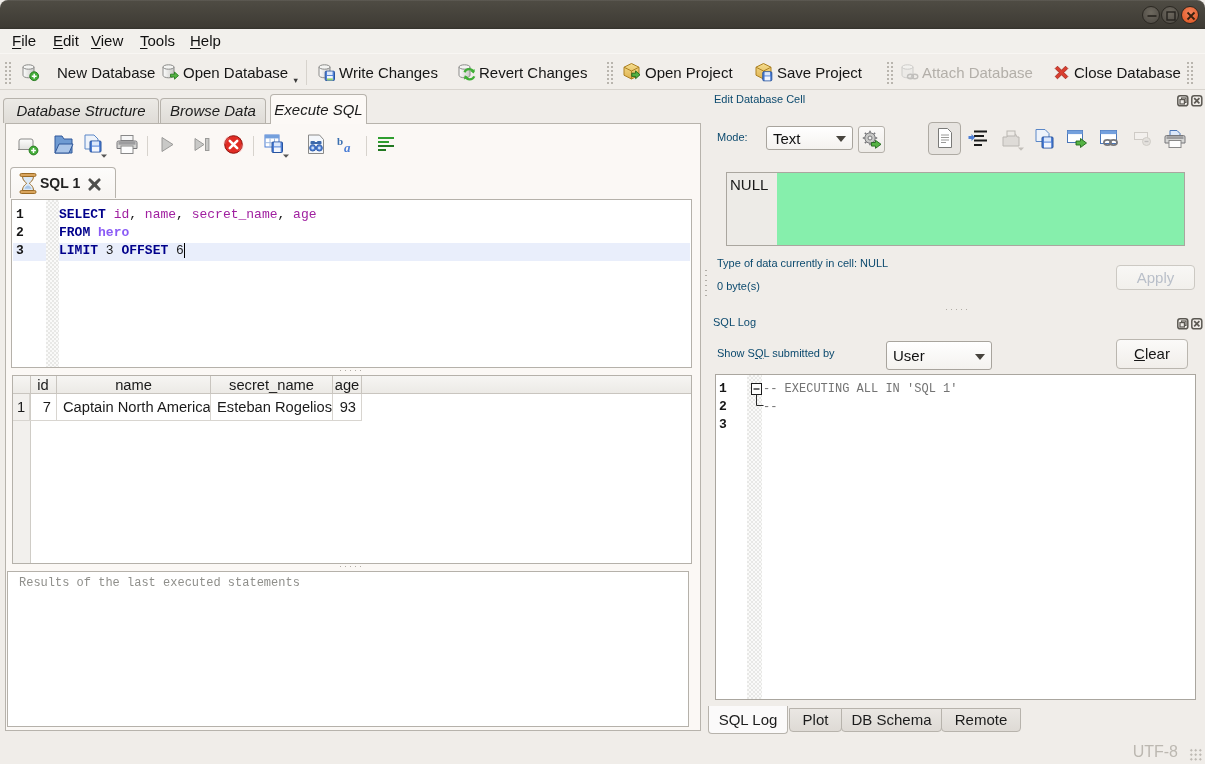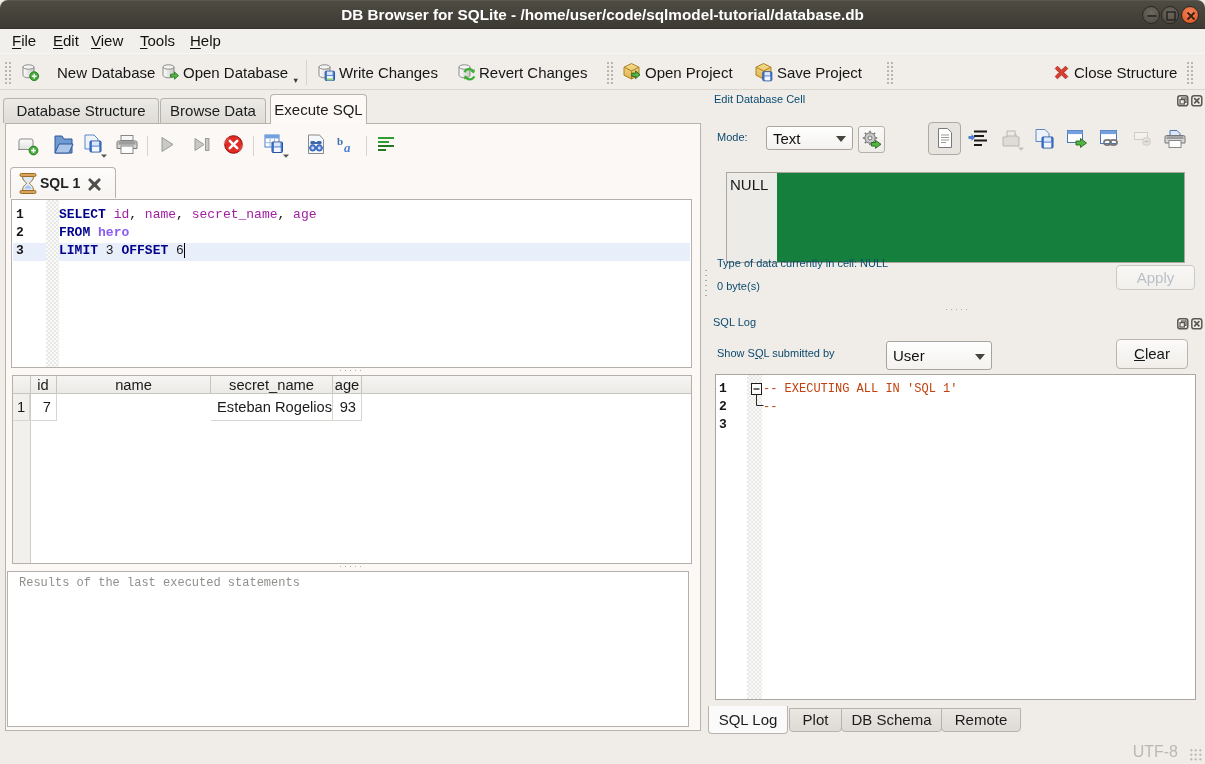--- a/index.html
+++ b/index.html
@@ -25,21 +25,21 @@
   font-size:15px; color:#161616; }
 .tbitem.dis { color:#b3afa9; }
 .tbgrip { position:absolute; top:7px; width:7px; height:23px;
   background-image:radial-gradient(circle, #b9b5ae 1px, transparent 1.1px);
   background-size:4px 4px; }
 .tbsep { position:absolute; top:6px; width:1px; height:25px; background:#d7d3cd; }
 .tbcaret { position:absolute; font-size:7.5px; color:#3a3a3a; }
 
 .mtab { position:absolute; height:25px; top:98px; background:linear-gradient(#eceae6,#dfdcd7);
   border:1px solid #b7b3ac; border-bottom:none; border-radius:4px 4px 0 0;
-  font-size:15px; color:#1c1c1c; text-align:center; line-height:24px; }
+  font-size:15px; color:#1c1c1c; text-align:center; line-height:24px;font-style:italic; }
 .mtab.active { background:#fcf9f6; top:94px; height:30px; z-index:5; line-height:29px; }
 
 #pane { position:absolute; left:5px; top:123px; width:696px; height:608px;
   background:#fbf8f5; border:1px solid #b7b3ac; }
 
 .sicon { position:absolute; }
 
 #sqltab { position:absolute; left:10px; top:167px; width:106px; height:31px;
   background:linear-gradient(#fdfcfb,#f7f4f1); border:1px solid #b7b3ac; border-bottom:none;
   border-radius:4px 4px 0 0; }
@@ -77,33 +77,33 @@
 #vsplit { position:absolute; left:704px; top:268px; width:4px; height:28px;
   background-image:radial-gradient(circle,#b1ada6 0.9px,transparent 1px); background-size:4px 5px; }
 
 .docktitle { position:absolute; font-size:11px; color:#0c4a6e; }
 .dockbtns { position:absolute; width:22px; height:11px; }
 .combo { position:absolute; background:linear-gradient(#fff,#f4f2ef); border:1px solid #a8a49d;
   border-radius:3px; font-size:14px; color:#111; }
 .combo .ctext { position:absolute; left:9px; top:4px; font-size:15px; }
 .combo .carrow { position:absolute; right:6px; width:0; height:0;
   border-left:5px solid transparent; border-right:5px solid transparent; border-top:6.5px solid #47443e; }
-#nullbox { position:absolute; left:726px; top:172px; width:459px; height:91px; background:#15803d;
+#nullbox { position:absolute; left:726px; top:172px; width:459px; height:74px; background:#86efac;
   border:1px solid #aaa69f; }
 #nullbox .gcol { position:absolute; left:0; top:0; width:50px; height:100%; background:#edebe7; }
 #nullbox .nl { position:absolute; left:3px; top:3px; font-size:15px; font-weight:normal; color:#1a1a1a; }
 .btn { position:absolute; background:linear-gradient(#fbfaf9,#f1eeea); border:1px solid #bab6af;
   border-radius:4px; text-align:center; font-size:15px; color:#161616; }
 .btn.dis { color:#b9bfc9; border-color:#ccc9c3; background:linear-gradient(#f8f7f5,#f2f0ec); }
 #logbox { position:absolute; left:715px; top:374px; width:481px; height:326px; background:#fff;
   border:1px solid #aaa69f; font-family:"Liberation Mono",monospace; font-size:13px; }
 #logbox .green { font-size:12px; }
 #logbox .hatch { left:31px; width:15px; }
 #logbox .ln { position:absolute; left:3px; font-weight:bold; color:#161616; }
-#logbox .green { position:absolute; color:#c2410c; white-space:pre; }
+#logbox .green { position:absolute; color:#737373; white-space:pre; }
 
 .btab { position:absolute; height:24px; top:708px; background:linear-gradient(#eae7e3,#dedad5);
   border:1px solid #b7b3ac; border-radius:0 0 4px 4px;
   font-size:15px; color:#1c1c1c; text-align:center; line-height:22px; }
 .btab.active { background:#fbfafa; height:28px; top:706px; z-index:5; border-top:none; line-height:27px; }
 #utf8 { position:absolute; right:27px; top:743px; font-size:16px; color:#bcb8b1; }
 #grip { position:absolute; right:3px; bottom:3px; width:13px; height:13px;
   background-image:radial-gradient(circle,#b9b5ae 1px,transparent 1.2px); background-size:4.5px 4.5px; }
 </style></head>
 <body>
@@ -123,21 +123,20 @@
         <stop offset="1" stop-color="#6f9bd2"></stop>
 </linearGradient>
 <linearGradient id="graydoc" x1="0" y1="0" x2="0" y2="1">
  <stop offset="0" stop-color="#fdfdfd"></stop>
         <stop offset="1" stop-color="#e2e2e0"></stop>
 </linearGradient>
 </defs>
 </svg>
 
 <div id="titlebar">
-  <div class="ttl">DB Browser for SQLite - /home/user/code/sqlmodel-tutorial/database.db</div>
   <div class="winbtn" id="btn-min" style="left:1142px;">
     <svg width="18" height="18">
         <line x1="4.5" y1="9" x2="13.5" y2="9" stroke="#26231e" stroke-width="1.6"></line>
       </svg>
   </div>
   <div class="winbtn" id="btn-max" style="left:1161px;">
     <svg width="18" height="18">
         <rect x="5" y="5" width="8" height="8" fill="none" stroke="#26231e" stroke-width="1.4"></rect>
       </svg>
   </div>
@@ -213,25 +212,34 @@
         <path d="M9.5 1.5 L17 5.2 v8 L9.5 17 2 13.2 v-8 z" fill="url(#goldg)" stroke="#ad8123"></path>
         <path d="M2 5.2 L9.5 9 17 5.2 M9.5 9 v8" fill="none" stroke="#ad8123"></path>
         <rect x="8.8" y="9.8" width="9" height="9" rx="1" fill="#4d7fd6" stroke="#28549e"></rect>
         <rect x="10.6" y="10.1" width="5.4" height="3.4" fill="#dce8fa"></rect>
         <rect x="10.6" y="14.4" width="5.6" height="4" fill="#f2f6fd"></rect>
       </svg>
       <span>Save Project</span>
     </div>
   <div class="tbgrip" style="left:886px;"></div>
   <div class="tbgrip" style="left:1186px;"></div>
+  <div class="tbitem dis" style="left:899px;">
+      <svg width="20" height="20" viewBox="0 0 20 20" opacity="0.55">
+        <path d="M3 5 v8.3 c0 1.4 2.5 2.5 5.5 2.5 s5.5-1.1 5.5-2.5 V5" fill="#e8e8e6" stroke="#b0b0ae"></path>
+        <ellipse cx="8.5" cy="5" rx="5.5" ry="2.2" fill="#f4f4f2" stroke="#b0b0ae"></ellipse>
+        <ellipse cx="11.5" cy="14.5" rx="3" ry="2.2" fill="none" stroke="#9a9a98" stroke-width="1.4"></ellipse>
+        <ellipse cx="15.8" cy="14.5" rx="3" ry="2.2" fill="none" stroke="#9a9a98" stroke-width="1.4"></ellipse>
+      </svg>
+      <span>Attach Database</span>
+    </div>
   <div class="tbitem" style="left:1052px;">
       <svg width="19" height="19" viewBox="0 0 19 19">
         <path d="M3.2 5.5 L5.5 3.2 9.5 7.2 13.5 3.2 15.8 5.5 11.8 9.5 15.8 13.5 13.5 15.8 9.5 11.8 5.5 15.8 3.2 13.5 7.2 9.5 z" fill="#d93f30" stroke="#a02015" stroke-width="0.8"></path>
       </svg>
-      <span>Close Structure</span>
+      <span>Close Database</span>
     </div>
 </div>
 
 <div class="mtab" style="left:3px; width:156px;">Database Structure</div>
 <div class="mtab" style="left:160px; width:106px;">Browse Data</div>
 <div class="mtab active" style="left:270px; width:97px;">Execute SQL</div>
 
 <div id="pane"></div>
 <div id="sqltoolbar">
 <svg class="sicon" style="left:17px;top:135px;" width="23" height="21" viewBox="0 0 23 21">
@@ -331,20 +339,21 @@
 <div id="rtable">
   <div class="hrow"></div>
   <div class="hcell" style="left:17px; width:27px;">id</div>
   <div class="hcell" style="left:44px; width:154px;">name</div>
   <div class="hcell" style="left:198px; width:122px;">secret_name</div>
   <div class="hcell" style="left:320px; width:29px;">age</div>
   <div class="vhead"></div>
   <div style="position:absolute;left:17px;top:0;width:1px;height:18px;background:#c9c5bf;"></div>
   <div class="cell" style="left:0; top:18px; width:17px; text-align:center; background:#f2f0ed;">1</div>
   <div class="cell" style="left:17px; top:18px; width:27px; text-align:right; padding-right:5px;">7</div>
+  <div class="cell" style="left:44px; top:18px; width:154px; padding-left:6px;">Captain North America</div>
   <div class="cell" style="left:198px; top:18px; width:122px; padding-left:6px;">Esteban Rogelios</div>
   <div class="cell" style="left:320px; top:18px; width:29px; text-align:right; padding-right:5px;">93</div>
 </div>
 <div class="splitdots" style="left:338px; top:565px;"></div>
 <div id="rmsg">
     <div style="position:absolute; left:11px; top:4px;">Results of the last executed statements</div>
   </div>
 
 <div class="docktitle" style="left:714px; top:93px;">Edit Database Cell</div>
 <div class="dockbtns" style="left:1177px; top:95px;">

